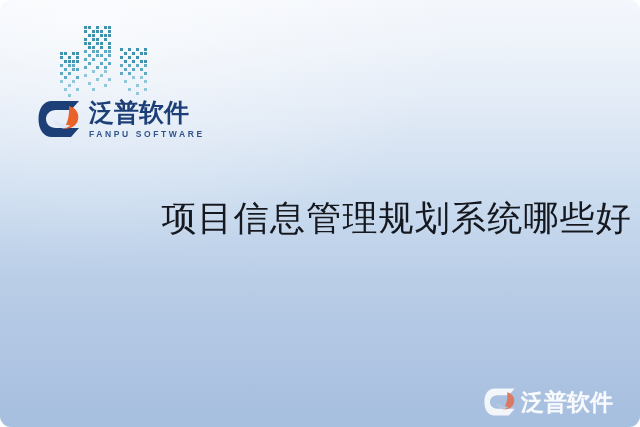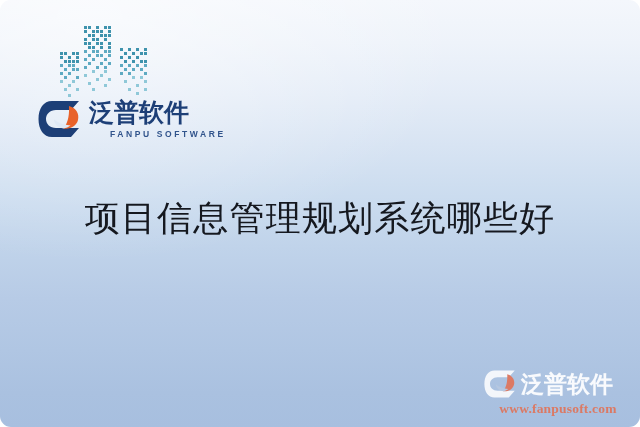--- a/index.html
+++ b/index.html
@@ -84,30 +84,29 @@
     white-space: nowrap;
   }
   .brand-en {
     font-family: "Liberation Sans", sans-serif;
     font-size: 8.5px;
     font-weight: 700;
     color: #31548c;
     letter-spacing: 2.6px;
     margin-top: 4px;
     white-space: nowrap;
-    margin-left: 21px;
   }
 
   
   .headline {
     position: absolute;
     left: 0;
-    right: 0;
+    right: 8px;
     top: 198px;
-    text-align: center;
+    text-align: right;
     font-family: "DejaVu Serif", "Liberation Serif", serif;
     font-size: 35px;
     font-weight: 400;
     color: #15181f;
     letter-spacing: 1.2px;
     line-height: 1.15;
     white-space: nowrap;
   }
 
   
@@ -321,16 +320,15 @@
     <div class="wm-row">
       <span class="wm-mark">
         <svg width="33" height="30" viewBox="0 0 44 40" xmlns="http://www.w3.org/2000/svg">
           <path d="M14 2 L41 2 L33 11 L18 11 C12 11 8 15 8 20 C8 25 12 29 18 29 L41 29 L33 38 L14 38 C5.5 38 0.5 30.5 0.5 20 C0.5 9.5 5.5 2 14 2 Z" fill="#ffffff" fill-opacity="0.93"></path>
           <path d="M31 7 C38 9 41.5 14.5 40 21 C38.5 27 32.5 30.5 25.5 29.5 C29 25 31.5 19 31 7 Z" fill="#e0745a"></path>
           <path d="M25.5 29.5 C19.5 28.5 16 24.5 16 20.5 C20 24 26 26 32.5 26.5 C30.5 28 28 29.2 25.5 29.5 Z" fill="#b7c8e0"></path>
         </svg>
       </span>
       <span class="wm-cn">泛普软件</span>
     </div>
-    <div class="wm-url">www.fanpusoft.com</div>
   </div>
 
 </div>
 
 </body></html>

